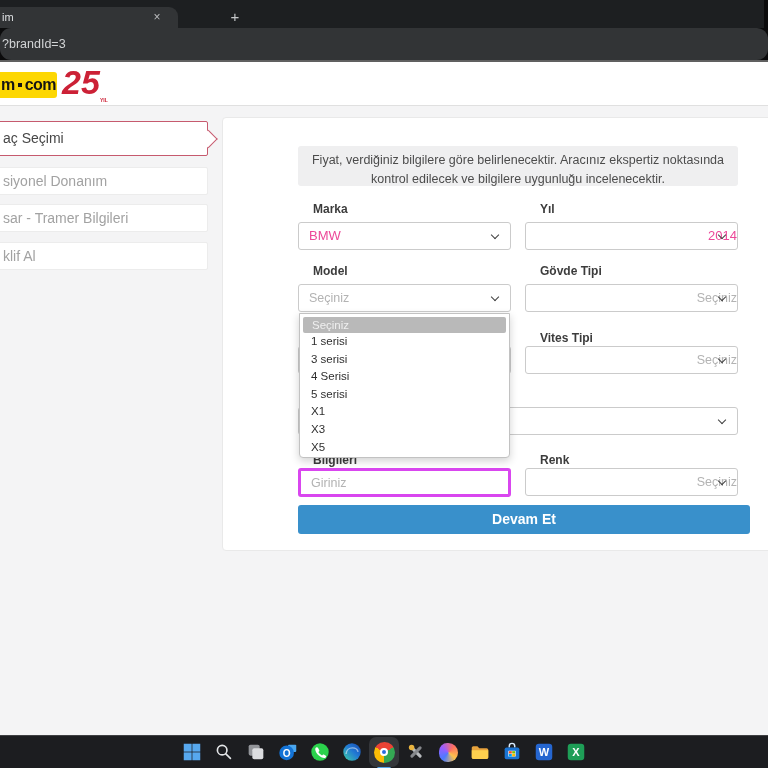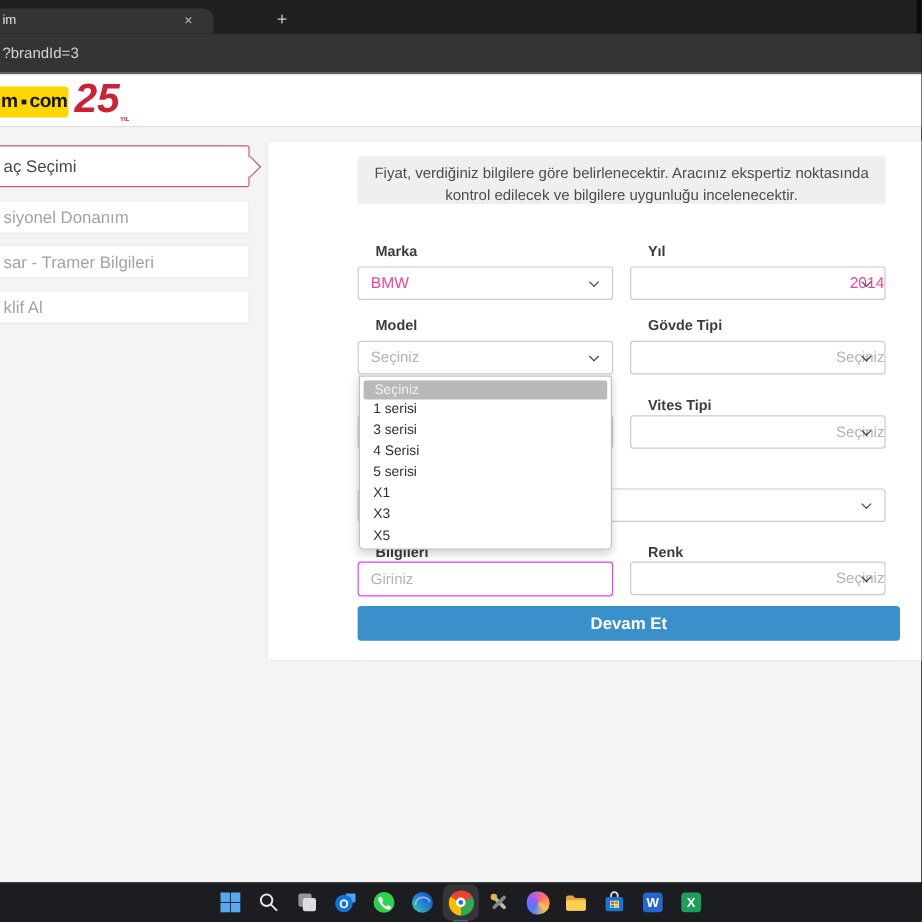--- a/index.html
+++ b/index.html
@@ -6,21 +6,21 @@
   html,body { background:#000; }
   body { font-family:"Liberation Sans", sans-serif; }
   .screen { position:relative; width:768px; height:768px; overflow:hidden; background:#0b0b0c; }
 
   
   .tabstrip { position:absolute; left:0; top:0; width:764px; height:28px; background:#1d1f21; }
   .tab { position:absolute; left:0; top:7px; width:178px; height:21px; background:#323436; border-radius:0 9px 0 0; }
   .tab-title { position:absolute; left:2px; top:0; line-height:21px; font-size:11px; color:#dfe1e3; }
   .tab-close { position:absolute; left:148px; top:0; width:18px; height:21px; line-height:21px; text-align:center; font-size:12px; color:#b9bbbd; cursor:default; }
   .newtab-btn { position:absolute; left:224px; top:6px; width:22px; height:22px; line-height:22px; text-align:center; font-size:15px; color:#c6c8ca; }
-  .toolbar { position:absolute; left:0; top:28px; width:768px; height:32px; background:#323436; }
+  .toolbar { position:absolute; left:0; top:28px; width:768px; height:32px; background:#323436;border-radius:11px; }
   .url-text { position:absolute; left:2px; top:0; line-height:32px; font-size:12.5px; color:#d2d4d6; }
 
   
   .page { position:absolute; left:0; top:60px; width:768px; height:675px; background:#f4f4f5; border-top:2px solid #606060; }
   .page-header { position:absolute; left:0; top:0; width:768px; height:44px; background:#ffffff; border-bottom:1px solid #e0e0e0; }
   .logo { position:absolute; left:0; top:7px; height:34px; width:110px; }
   .logo-yellow { position:absolute; left:0; top:3px; width:57px; height:26px; background:#fdd703; border-radius:0 3px 3px 0; display:flex; align-items:center; justify-content:center; gap:3px; }
   .logo-yellow .frag { font-size:16px; font-weight:bold; color:#141414; letter-spacing:-0.5px; }
   .logo-dot { width:4px; height:4px; background:#141414; display:inline-block; }
   .logo-25 { position:absolute; left:62px; top:-6px; font-size:34px; font-weight:bold; font-style:italic; color:#cc2136; }
@@ -30,27 +30,27 @@
   .side-item { position:absolute; left:-20px; width:228px; background:#fff; border:1px solid #ececec; border-radius:2px; color:#a2a2a2; font-size:14px; }
   .side-item .lbl { display:block; padding-left:22px; }
   .side-item.i2 { top:105px; height:28px; line-height:27px; }
   .side-item.i3 { top:142px; height:28px; line-height:27px; }
   .side-item.i4 { top:180px; height:28px; line-height:27px; }
   .side-item.active { top:59px; height:35px; line-height:33px; border:1.5px solid #c65a6e; color:#474747; z-index:3; }
   .side-item.active::after { content:""; position:absolute; right:-7.5px; top:50%; width:12px; height:12px; background:#fff; border-top:1.5px solid #c65a6e; border-right:1.5px solid #c65a6e; transform:translateY(-50%) rotate(45deg); }
 
   
   .card { position:absolute; left:222px; top:55px; width:560px; height:434px; background:#fff; border:1px solid #e9e9e9; border-radius:4px; }
-  .notice { position:absolute; left:75px; top:12px; width:440px; height:40px; background:#efeff0; border-radius:3px; text-align:center; font-size:12.5px; color:#4c4c4c; padding-top:5px; line-height:1.55; }
+  .notice { position:absolute; left:75px; top:28px; width:440px; height:40px; background:#efeff0; border-radius:3px; text-align:center; font-size:12.5px; color:#4c4c4c; padding-top:5px; line-height:1.55; }
   .f-label { position:absolute; font-size:12px; font-weight:bold; color:#3c3c3c;padding-left:15px; }
   .sel { position:absolute; height:28px; width:213px; background:#fff; border:1px solid #cbcbcb; border-radius:3px; cursor:default; }
   .sel .txt { display:block; padding-left:10px; line-height:26px; font-size:13px; color:#ec4899; }
   .sel .txt.ph { color:#b3b3b3; font-size:12.5px; }
   .chev { position:absolute; right:12px; top:9px; width:6px; height:6px; border-right:1.6px solid #3f3f3f; border-bottom:1.6px solid #3f3f3f; transform:rotate(45deg); }
-  .inp { position:absolute; height:29px; width:213px; background:#fff; border:1px solid #d946ef; border-radius:3px; padding-left:10px; font-size:12.5px; color:#3f3f3f; font-family:"Liberation Sans",sans-serif; outline:none; }
+  .inp { position:absolute; height:29px; width:213px; background:#fff; border:3px solid #d946ef; border-radius:3px; padding-left:10px; font-size:12.5px; color:#3f3f3f; font-family:"Liberation Sans",sans-serif; outline:none; }
   .inp::placeholder { color:#b3b3b3; }
   .col-l { left:75px; } .col-r { left:302px;text-align:right; }
   .lr1 { top:84px; } .sr1 { top:104px; }
   .lr2 { top:146px; } .sr2 { top:166px; }
   .lr3 { top:213px; } .sr3 { top:228px; }
   .lr4 { top:274px; } .sr4 { top:289px; width:440px; }
   .lr5 { top:335px; } .sr5 { top:350px; }
   .submit-btn { position:absolute; left:75px; top:387px; width:452px; height:29px; background:#3990cb; border:none; border-radius:3px; color:#fff; font-size:14px; font-weight:bold; text-align:center; line-height:29px; cursor:pointer; font-family:"Liberation Sans",sans-serif; }
 
   

